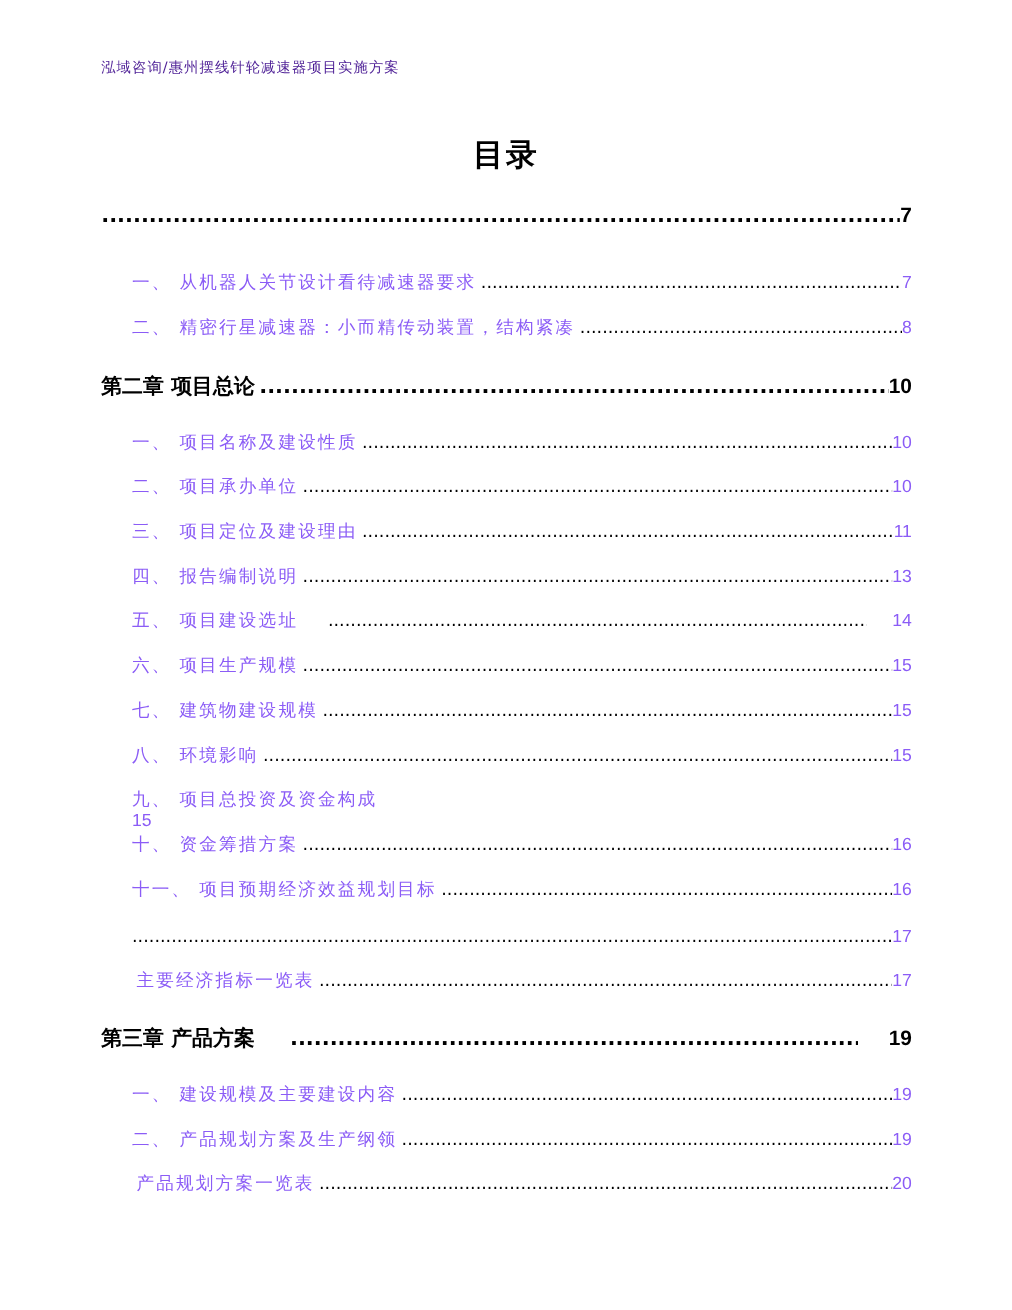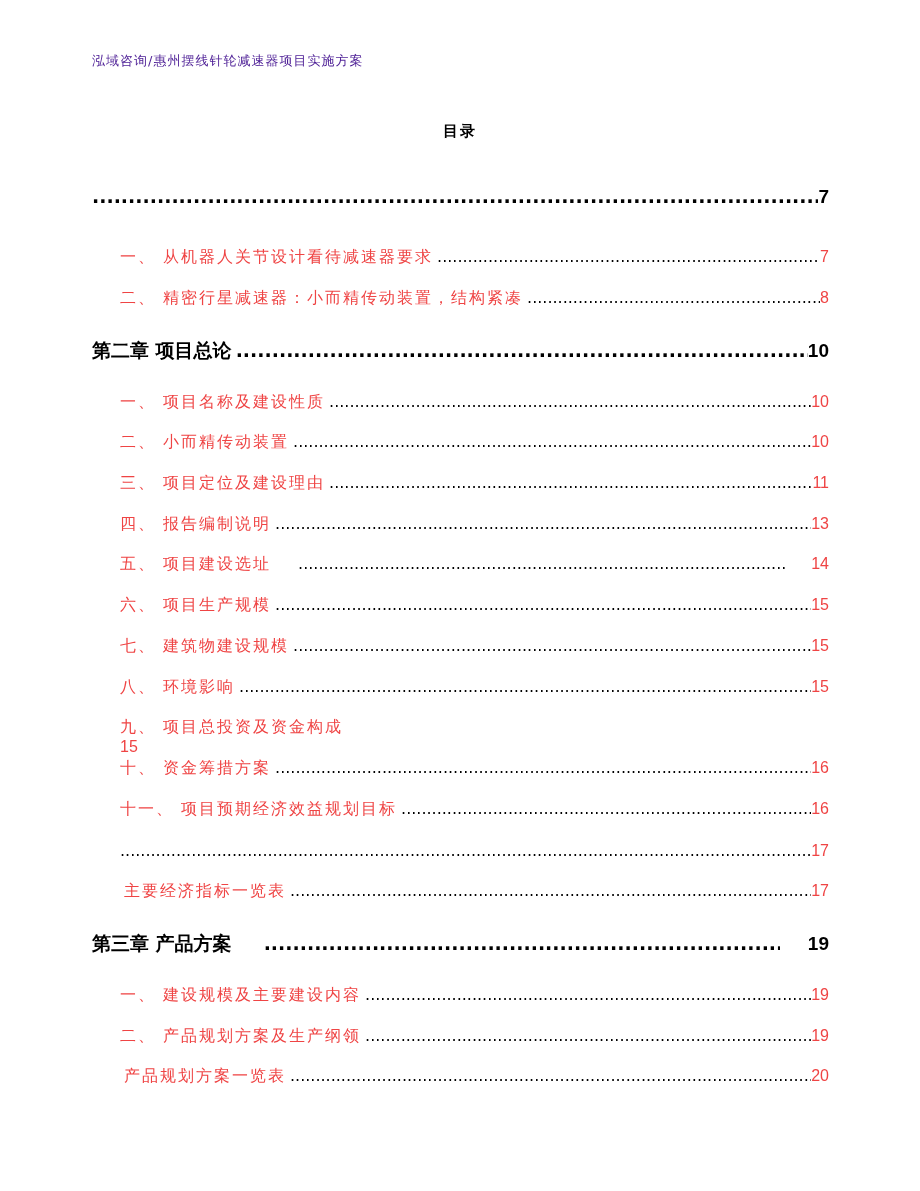--- a/index.html
+++ b/index.html
@@ -22,40 +22,40 @@
       font-size: 13px;
       color: #4c1d95;
       letter-spacing: 1px;
     }
     .toc-title {
       position: absolute;
       left: 0;
       width: 920px;
       top: 122px;
       text-align: center;
-      font-size: 15px;
+      font-size: 28px;
       font-weight: bold;
       letter-spacing: 2px;
     }
     .toc-row {
       position: absolute;
       left: 92px;
       width: 737px;
       display: flex;
       align-items: baseline;
       white-space: nowrap;
     }
     .toc-row.chapter {
       font-size: 19px;
       font-weight: bold;
       height: 26px;
     }
     .toc-row.section {
       font-size: 16px;
-      color: #ef4444;
+      color: #8b5cf6;
       height: 22px;
       letter-spacing: 2px;
     }
     .toc-row.section.indent {
       left: 120px;
       width: 709px;
     }
     .toc-row.section.table-entry {
       left: 124px;
       width: 705px;
@@ -114,21 +114,21 @@
   <span class="toc-label">第二章 项目总论</span>
   <span class="toc-leader"></span>
   <span class="toc-page">10</span>
 </div>
 <div class="toc-row section indent" style="top:392px;">
   <span class="toc-label">一、 项目名称及建设性质</span>
   <span class="toc-leader"></span>
   <span class="toc-page">10</span>
 </div>
 <div class="toc-row section indent" style="top:432px;">
-  <span class="toc-label">二、 小而精传动装置</span>
+  <span class="toc-label">二、 项目承办单位</span>
   <span class="toc-leader"></span>
   <span class="toc-page">10</span>
 </div>
 <div class="toc-row section indent" style="top:473px;">
   <span class="toc-label">三、 项目定位及建设理由</span>
   <span class="toc-leader"></span>
   <span class="toc-page">11</span>
 </div>
 <div class="toc-row section indent" style="top:514px;">
   <span class="toc-label">四、 报告编制说明</span>

